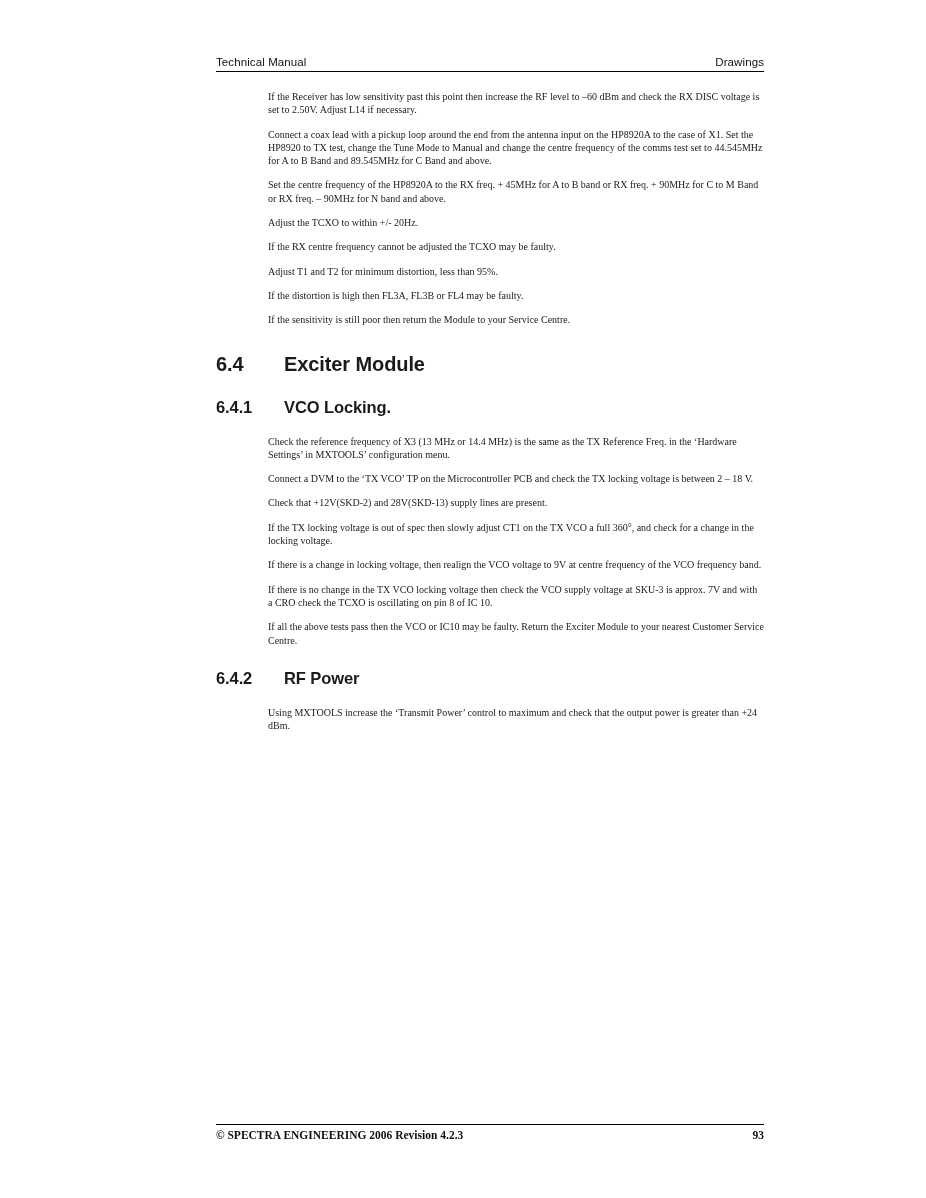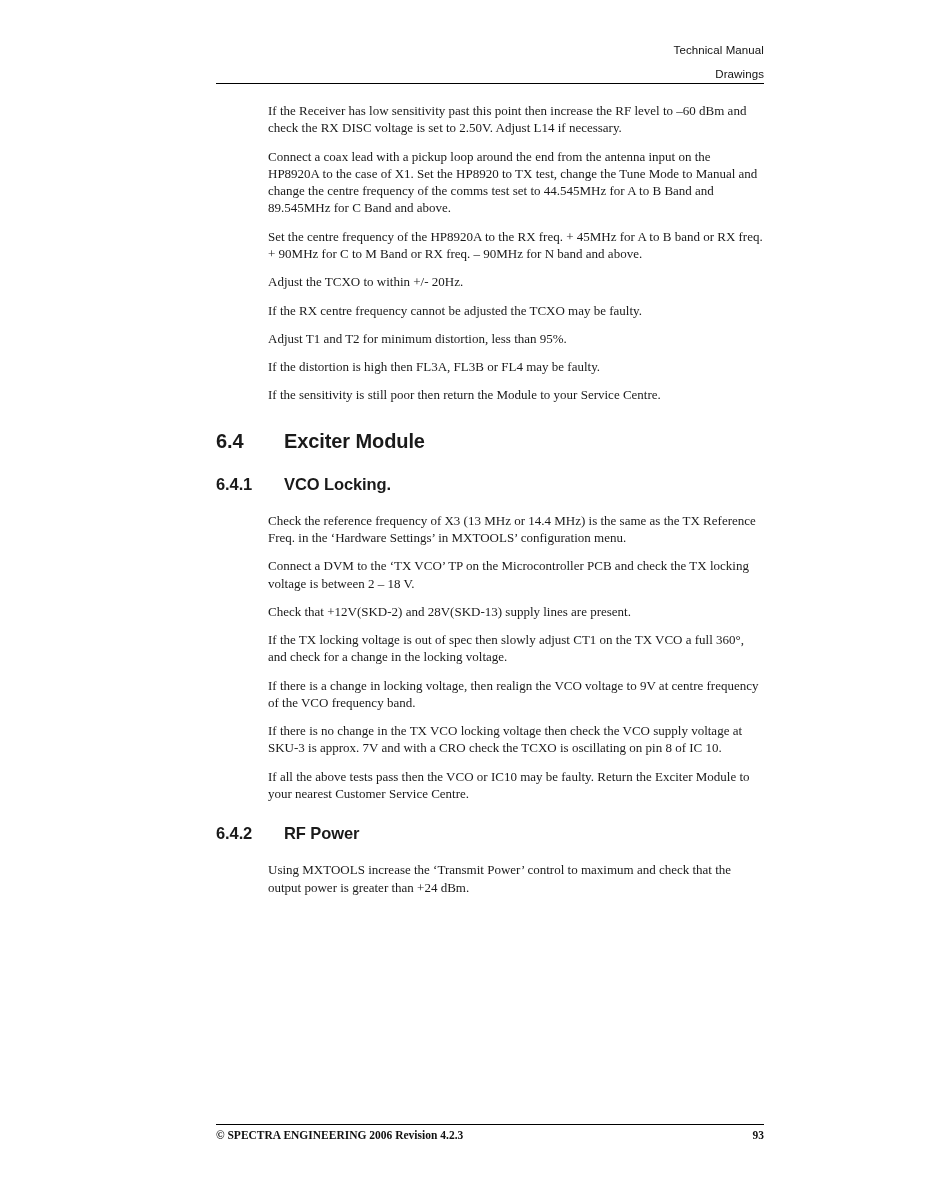--- a/index.html
+++ b/index.html
@@ -31,21 +31,20 @@
   .header {
     display: flex;
     justify-content: space-between;
     align-items: flex-end;
     font-family: "Liberation Sans", sans-serif;
     font-size: 11.5px;
     color: #111;
     padding-bottom: 3px;
     border-bottom: 1.2px solid #000;
     letter-spacing: 0.1px;
-    flex-direction: column;
   }
   .header .right {
     text-align: right;
     margin-top: 12px;
   }
   
   h2.sec-h2 {
     font-family: "Liberation Sans", sans-serif;
     font-size: 20px;
     font-weight: bold;
@@ -67,21 +66,21 @@
   }
   h3.sec-h3 .num {
     width: 68px;
     flex: none;
   }
   .body-block {
     margin-left: 52px;
     width: 496px;
   }
   p.para {
-    font-size: 13px;
+    font-size: 10px;
     line-height: 1.33;
     margin: 0 0 11px 0;
     text-align: left;
   }
   .gap-after-head {
     margin-top: 18px;
   }
   
   .footer {
     position: absolute;

